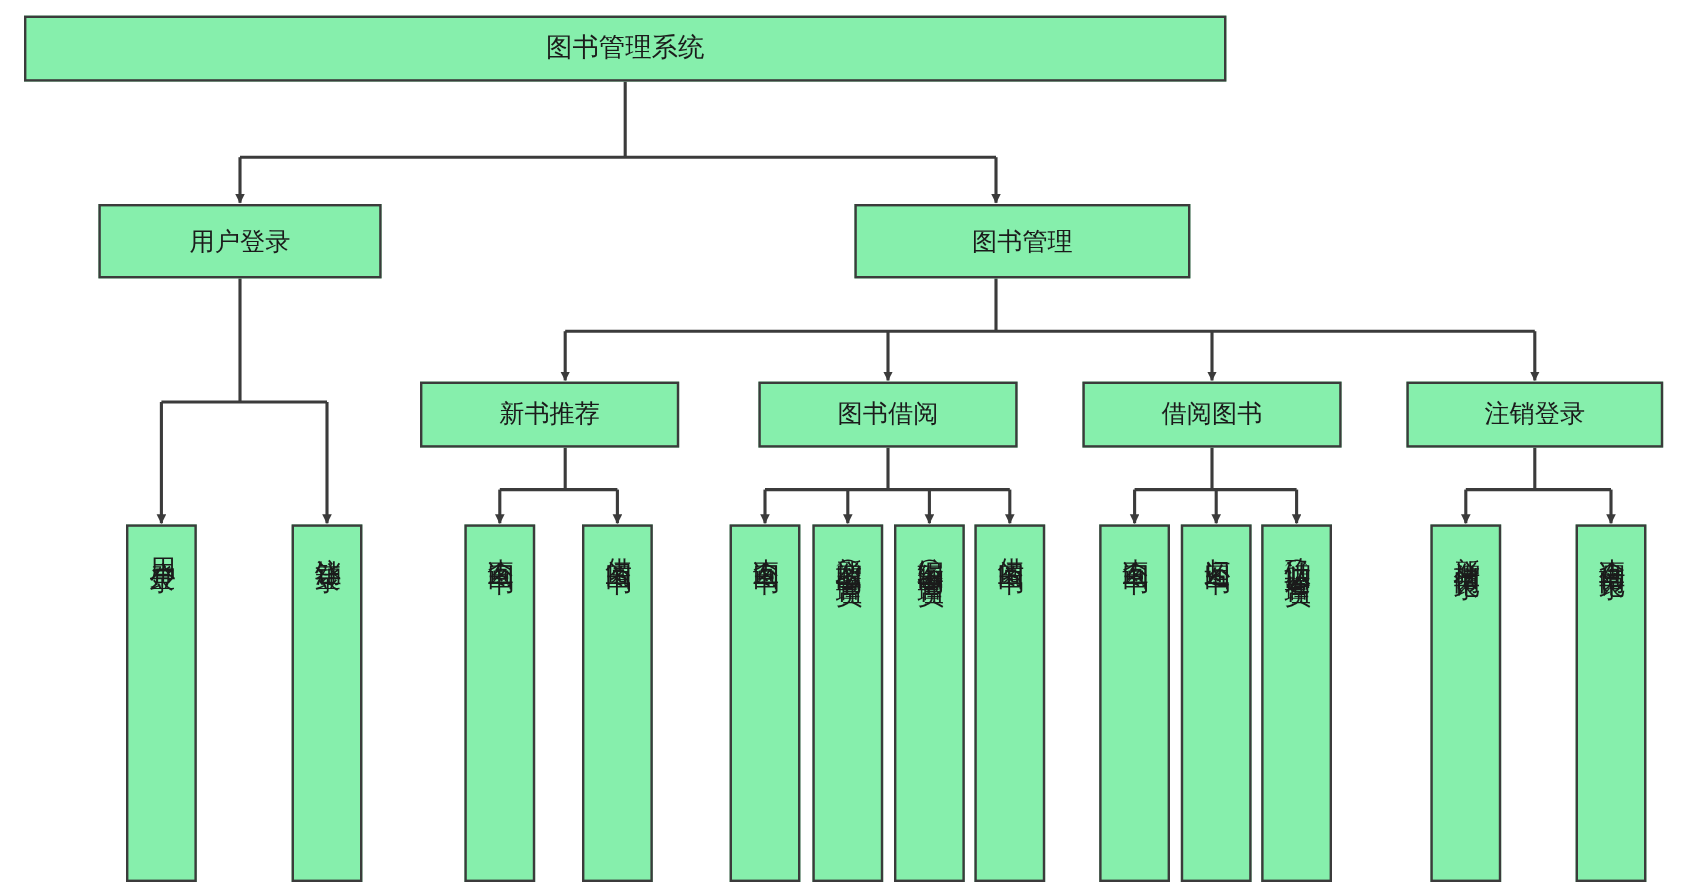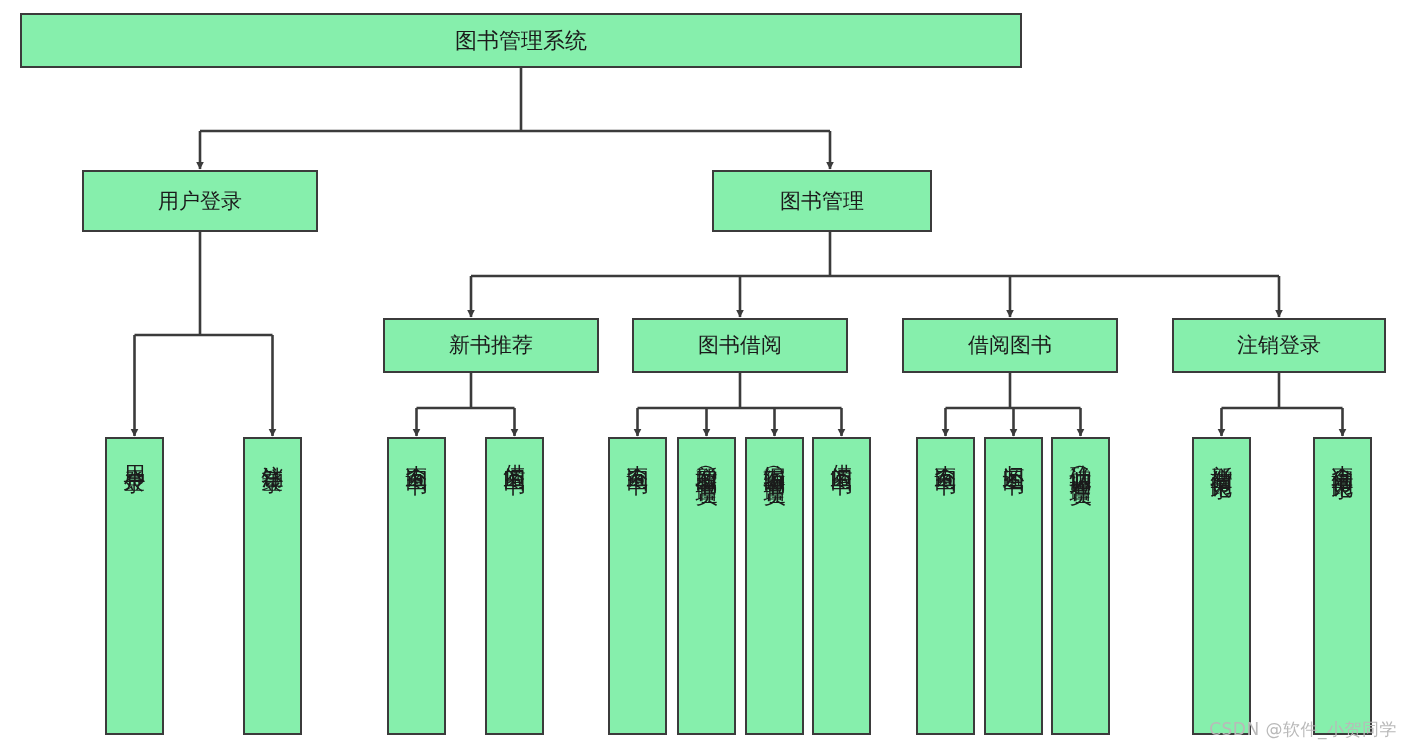--- a/index.html
+++ b/index.html
@@ -116,24 +116,24 @@
         <line x1="1342.5" y1="408" x2="1342.5" y2="436" stroke="#3b3b3b" stroke-width="2.6" marker-end="url(#arrowhead)"></line>
       </g>
   </svg>
   <div id="node-layer">
       <div class="node horizontal root" style="left: 20px; top: 13px; width: 1002px; height: 55px;">
         <span class="label">图书管理系统</span>
       </div>
       <div class="node horizontal" style="left: 82px; top: 170px; width: 236px; height: 62px;">
         <span class="label">用户登录</span>
       </div>
-      <div class="node horizontal" style="left: 712px; top: 170px; width: 220px; height: 62px;">
+      <div class="node horizontal" style="left: 712px; top: 170px; width: 280px; height: 62px;">
         <span class="label">图书管理</span>
       </div>
-      <div class="node horizontal" style="left: 383px; top: 318px; width: 216px; height: 55px;">
+      <div class="node horizontal" style="left: 350px; top: 318px; width: 216px; height: 55px;">
         <span class="label">新书推荐</span>
       </div>
       <div class="node horizontal" style="left: 632px; top: 318px; width: 216px; height: 55px;">
         <span class="label">图书借阅</span>
       </div>
       <div class="node horizontal" style="left: 902px; top: 318px; width: 216px; height: 55px;">
         <span class="label">借阅图书</span>
       </div>
       <div class="node horizontal" style="left: 1172px; top: 318px; width: 214px; height: 55px;">
         <span class="label">注销登录</span>
@@ -171,14 +171,13 @@
       <div class="node vertical" style="left: 1051px; top: 437px; width: 59px; height: 298px;">
         <span class="label">确认归还（管理员）</span>
       </div>
       <div class="node vertical" style="left: 1192px; top: 437px; width: 59px; height: 298px;">
         <span class="label">新增借阅记录</span>
       </div>
       <div class="node vertical" style="left: 1313px; top: 437px; width: 59px; height: 298px;">
         <span class="label">查询借阅记录</span>
       </div>
     </div>
-  <div class="watermark">CSDN @软件_小贺同学</div>
 </div>
 
 </body></html>

